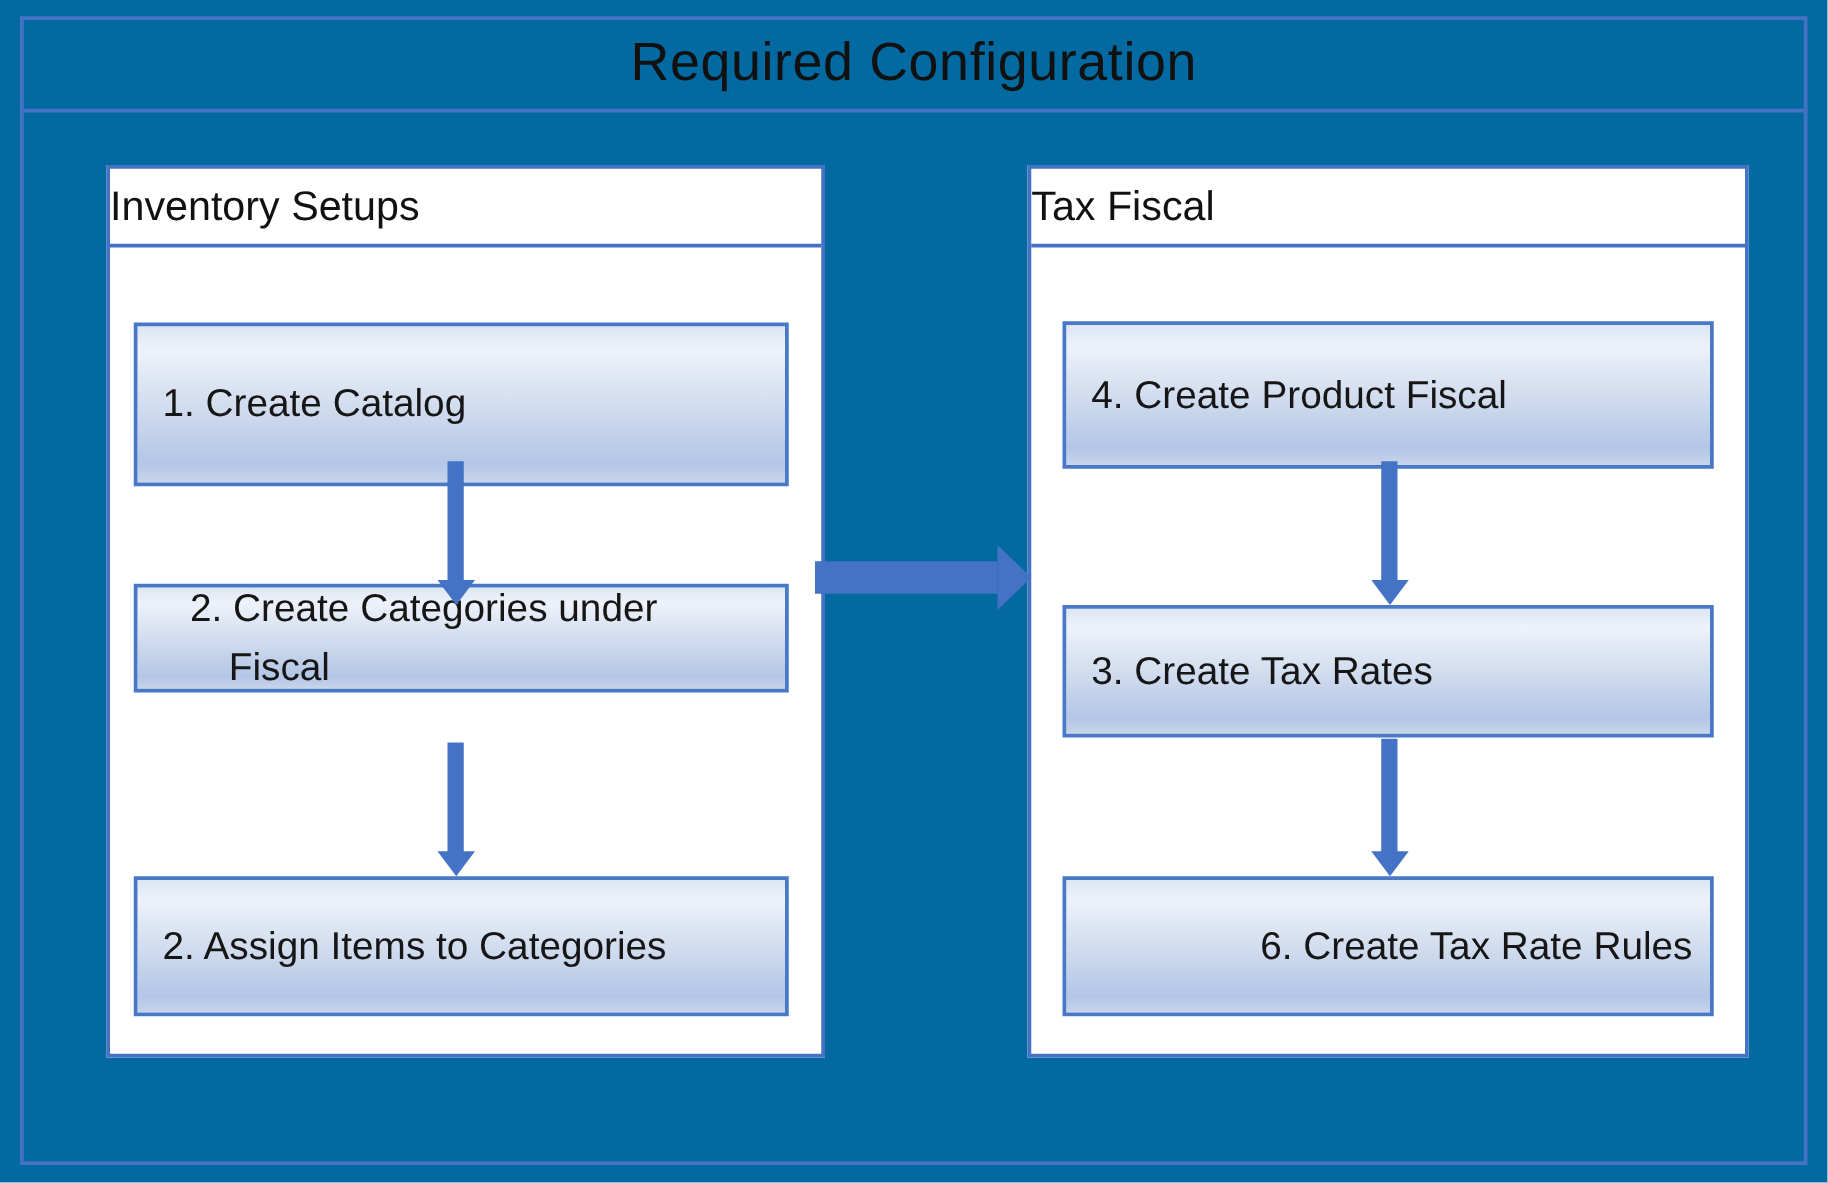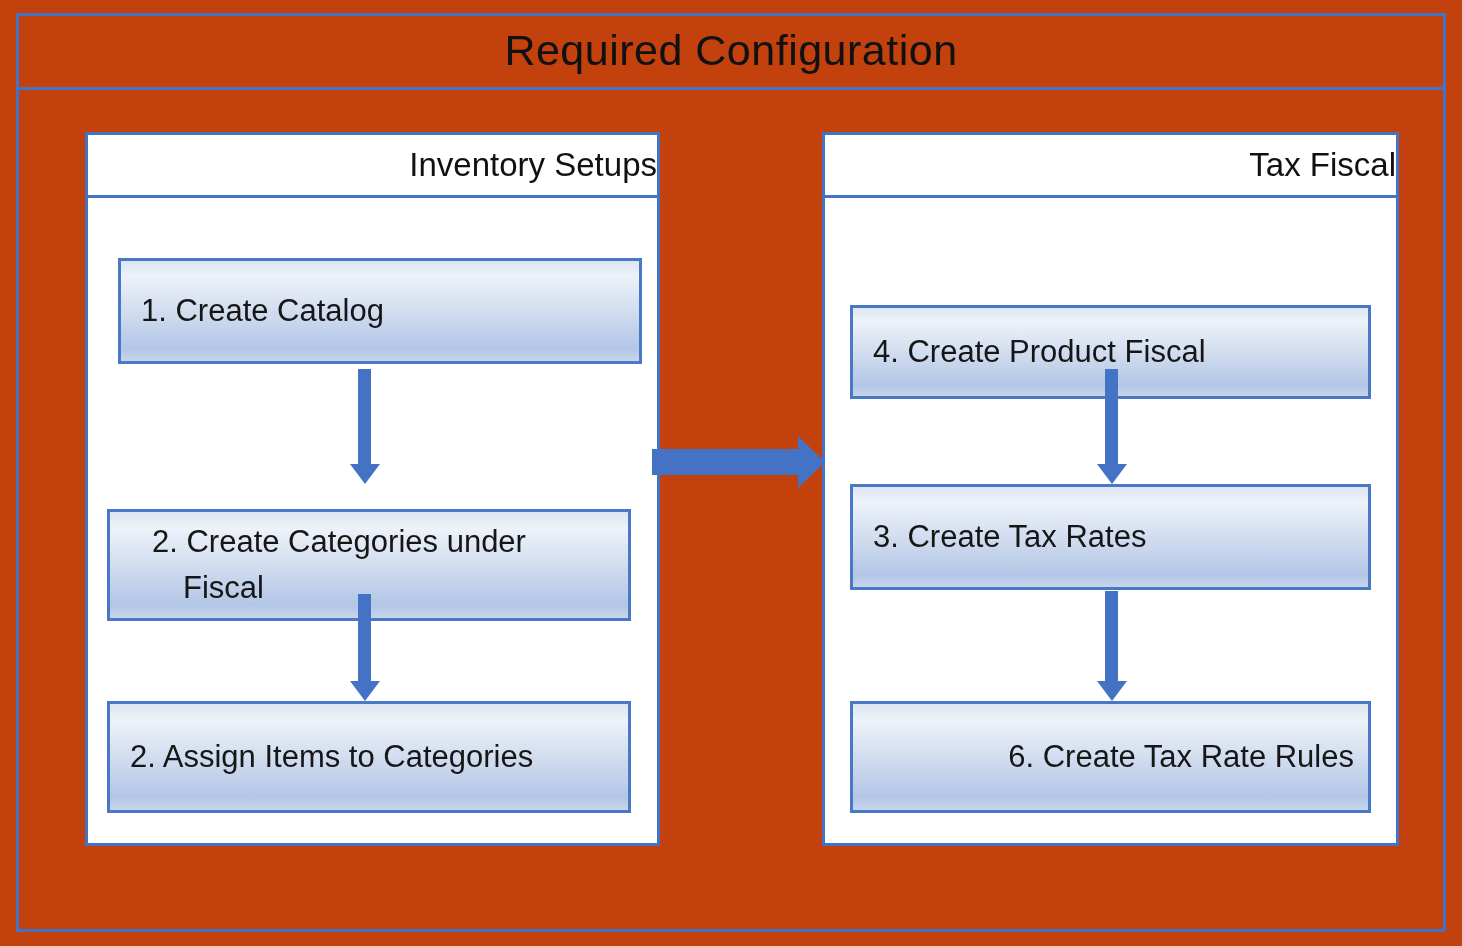--- a/index.html
+++ b/index.html
@@ -4,21 +4,21 @@
 <style>
   html, body {
     margin: 0;
     padding: 0;
     background: #ffffff;
   }
   .canvas {
     position: relative;
     width: 1462px;
     height: 946px;
-    background: #c2410c;
+    background: #0369a1;
     font-family: "Liberation Sans", "DejaVu Sans", sans-serif;
     color: #1a1a1a;
     overflow: hidden;
     text-decoration: underline;
   }
   * { box-sizing: border-box; }
 
   
   .frame {
     position: absolute;
@@ -50,21 +50,21 @@
     background: #ffffff;
   }
   .group-inventory { left: 85px;  width: 575px; }
   .group-tax       { left: 822px; width: 577px; }
   .group-header {
     width: 100%;
     height: 63px;
     border-bottom: 3px solid #4472C4;
     display: flex;
     align-items: center;
-    justify-content: flex-end;
+    justify-content: flex-start;
   }
   .group-title { font-size: 33px; color: #111111; }
 
   
   .step {
     position: absolute;
     border: 3px solid #4878C6;
     background: linear-gradient(180deg,
       #dce6f3 0%,
       #eef2fa 15%,
@@ -74,24 +74,24 @@
     display: flex;
     flex-direction: column;
     justify-content: center;
     padding: 0 14px 0 20px;
     font-size: 31px;
     line-height: 1.5;
     color: #161616;
   }
   .step .line2 { padding-left: 31px; }
 
-  .step-1 { left: 118px; top: 258px; width: 524px; height: 106px; }
-  .step-2 { left: 107px; top: 509px; width: 524px; height: 112px; padding-left: 42px; }
+  .step-1 { left: 107px; top: 258px; width: 524px; height: 131px; }
+  .step-2 { left: 107px; top: 467px; width: 524px; height: 87px; padding-left: 42px; }
   .step-3 { left: 107px; top: 701px; width: 524px; height: 112px; }
-  .step-4 { left: 850px; top: 257px; width: 521px; height: 94px; margin-top: 48px; }
+  .step-4 { left: 850px; top: 257px; width: 521px; height: 118px; }
   .step-5 { left: 850px; top: 484px; width: 521px; height: 106px; }
   .step-6 { left: 850px; top: 701px; width: 521px; height: 112px; text-align: right; }
 
   
   .shaft {
     position: absolute;
     background: #4472C4;
   }
   .head-down {
     position: absolute;

